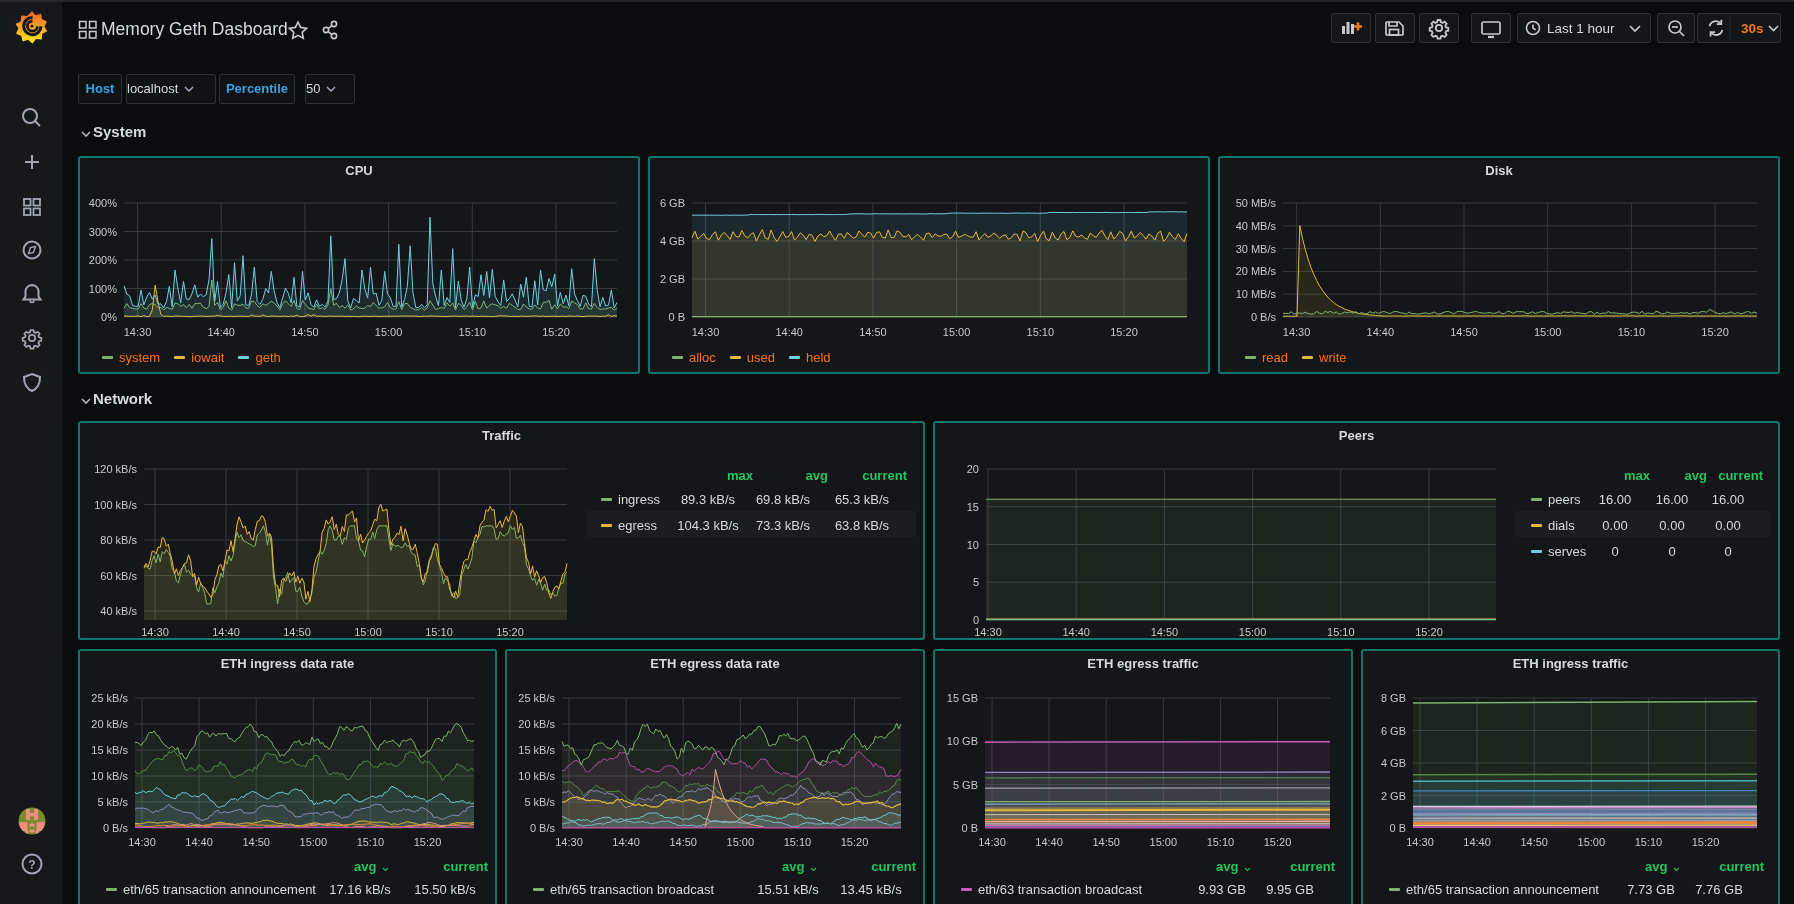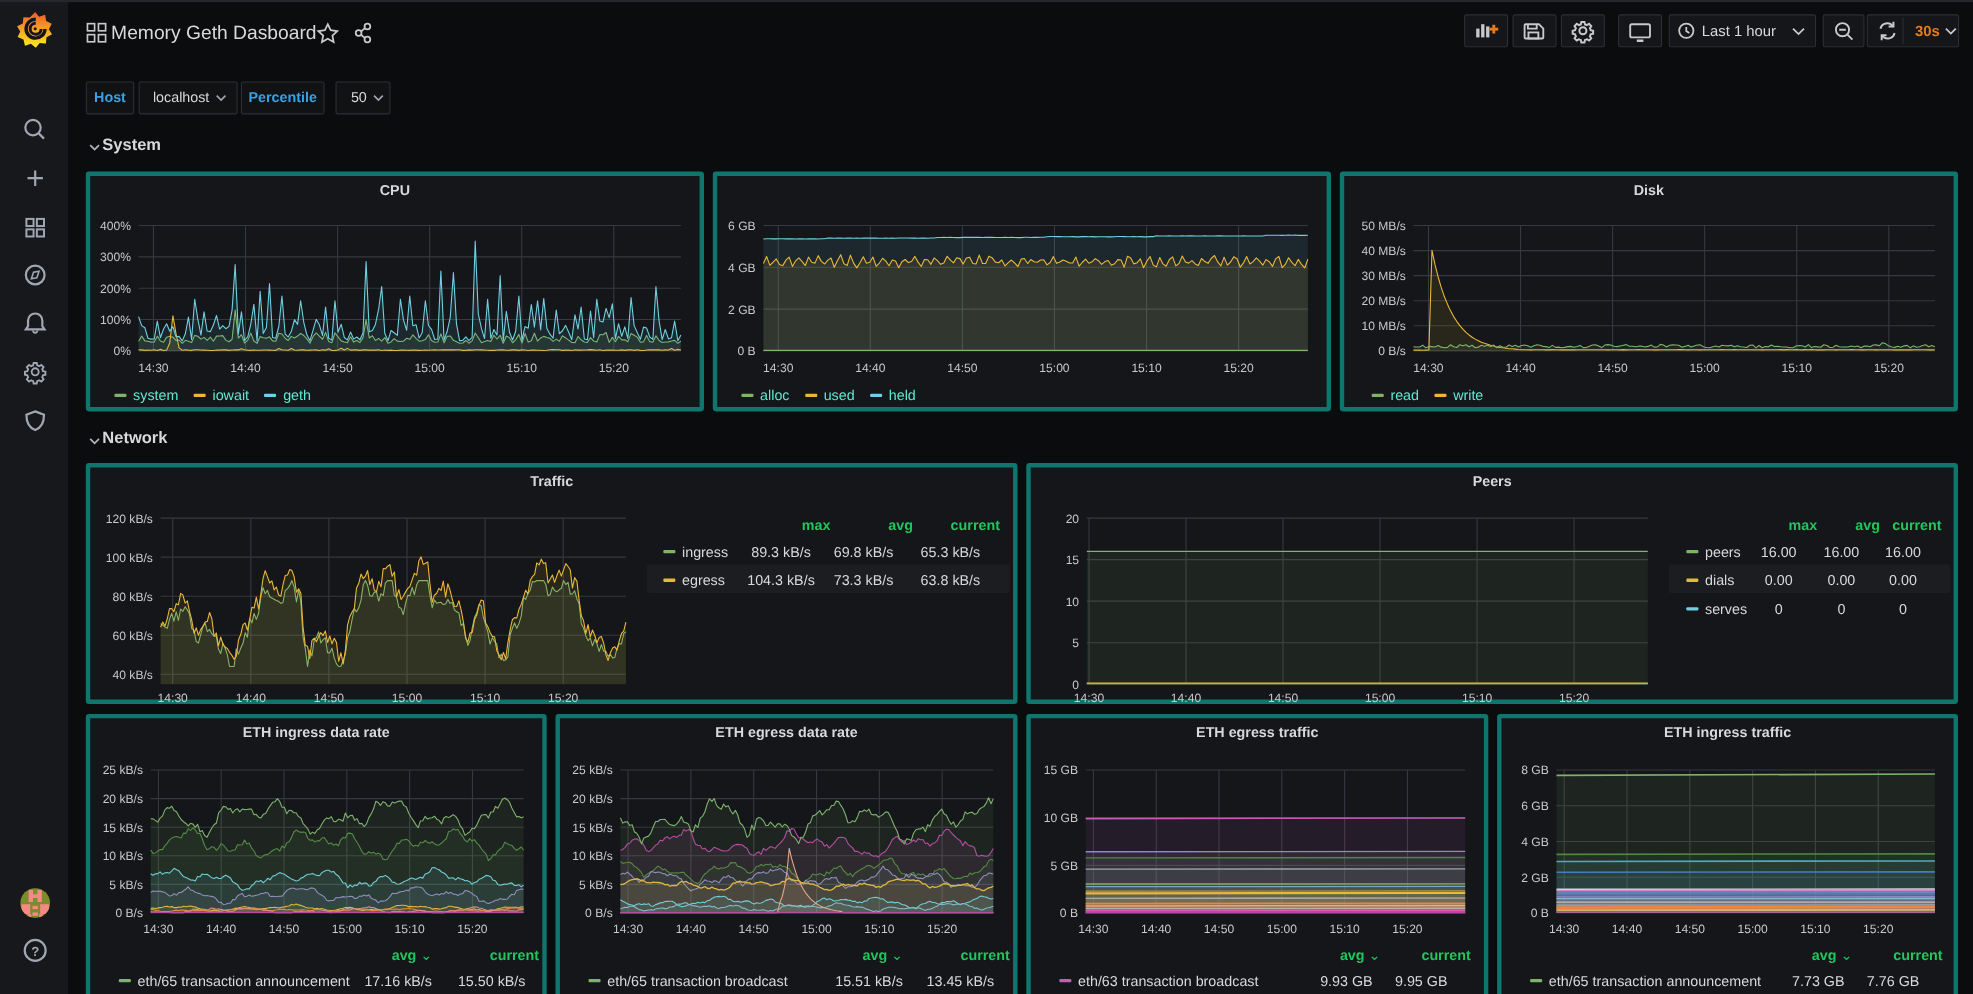--- a/index.html
+++ b/index.html
@@ -1,19 +1,19 @@
 <!DOCTYPE html>
 <html><head><meta charset="utf-8"><style>
 *{margin:0;padding:0;box-sizing:border-box}
 html,body{width:1794px;height:904px;overflow:hidden;background:#0b0c0e;font-family:"Liberation Sans",sans-serif;position:relative}
 .topstrip{position:absolute;left:0;top:0;width:1794px;height:2px;background:#24272c;z-index:5}
 .sidebar{position:absolute;left:0;top:0;width:62px;height:904px;background:#17181c;z-index:4}
-.panel{position:absolute;background:#141619;border:4px solid #0f766e;border-radius:3px}
+.panel{position:absolute;background:#141619;border:2px solid #0f766e;border-radius:3px}
 .ptitle{position:absolute;top:5px;left:0;right:0;text-align:center;font-size:13px;font-weight:600;color:#d8d9da}
-.legend{position:absolute;font-size:13px;color:#5eead4;white-space:nowrap}
+.legend{position:absolute;font-size:13px;color:#f97316;white-space:nowrap}
 .li{margin-right:14px}
 .dash{display:inline-block;width:11px;height:3px;border-radius:1px;vertical-align:middle;margin-right:6px;margin-top:-2px}
 .sec{position:absolute;color:#d8d9da;font-size:15px;font-weight:600}
 .fbox{position:absolute;top:74px;height:30px;border:1px solid #2c2f34;border-radius:2px;background:#111214;color:#d8d9da;font-size:13px;line-height:28px;text-align:center}
 .blue{color:#38a2e6;font-weight:600}
 .hbtn{position:absolute;top:13px;height:30px;border:1px solid #2c2f34;border-radius:2px;background:#141619}
 .ltable{position:absolute;font-size:13px;color:#d8d9da}
 .lt-head{position:absolute;color:#22c55e;font-weight:700}
 .lt-cell{position:absolute;text-align:center}
 .lt-name{position:absolute}
@@ -154,25 +154,25 @@
       <path d="M12.5 13.2 a6.3 6.3 0 0 1 11.2 -2.5"></path>
       <path d="M25.3 17 a6.3 6.3 0 0 1 -11.2 2.5"></path>
       <path d="M24.3 6.7 v4.4 h-4.4"></path>
       <path d="M13.6 23.5 v-4.4 h4.4"></path>
     </g>
     <line x1="33" y1="3" x2="33" y2="27" stroke="#2c2f34"></line>
     <text x="44" y="19.5" font-size="13.5" font-weight="700" fill="#eb7b18" font-family="Liberation Sans">30s</text>
     <path d="M72 13 l4.5 4.5 l4.5 -4.5" stroke="#c8c9ca" stroke-width="1.6" fill="none"></path>
   </svg>
 <div class="fbox blue" style="left:78px;width:44px">Host</div>
-<div class="fbox" style="left:126px;width:90px;text-align:left;padding-left:12px">localhost <svg width="10" height="7" style="margin-left:2px">
+<div class="fbox" style="left:126px;width:90px;text-align:left;">localhost <svg width="10" height="7" style="margin-left:2px">
       <path d="M1 1 l4 4 l4 -4" stroke="#9fa7b3" stroke-width="1.5" fill="none"></path>
     </svg></div>
 <div class="fbox blue" style="left:219px;width:76px">Percentile</div>
-<div class="fbox" style="left:305px;width:50px;text-align:left;padding-left:13px">50 <svg width="10" height="7" style="margin-left:2px">
+<div class="fbox" style="left:305px;width:50px;text-align:left;">50 <svg width="10" height="7" style="margin-left:2px">
       <path d="M1 1 l4 4 l4 -4" stroke="#9fa7b3" stroke-width="1.5" fill="none"></path>
     </svg></div>
 <svg width="12" height="10" style="position:absolute;left:80px;top:129px">
     <path d="M2 3 l4 4 l4 -4" stroke="#b0b6bc" stroke-width="1.6" fill="none"></path>
   </svg>
 <div class="sec" style="left:93px;top:123px">System</div>
 <svg width="12" height="10" style="position:absolute;left:80px;top:396px">
     <path d="M2 3 l4 4 l4 -4" stroke="#b0b6bc" stroke-width="1.6" fill="none"></path>
   </svg>
 <div class="sec" style="left:93px;top:390px">Network</div>

